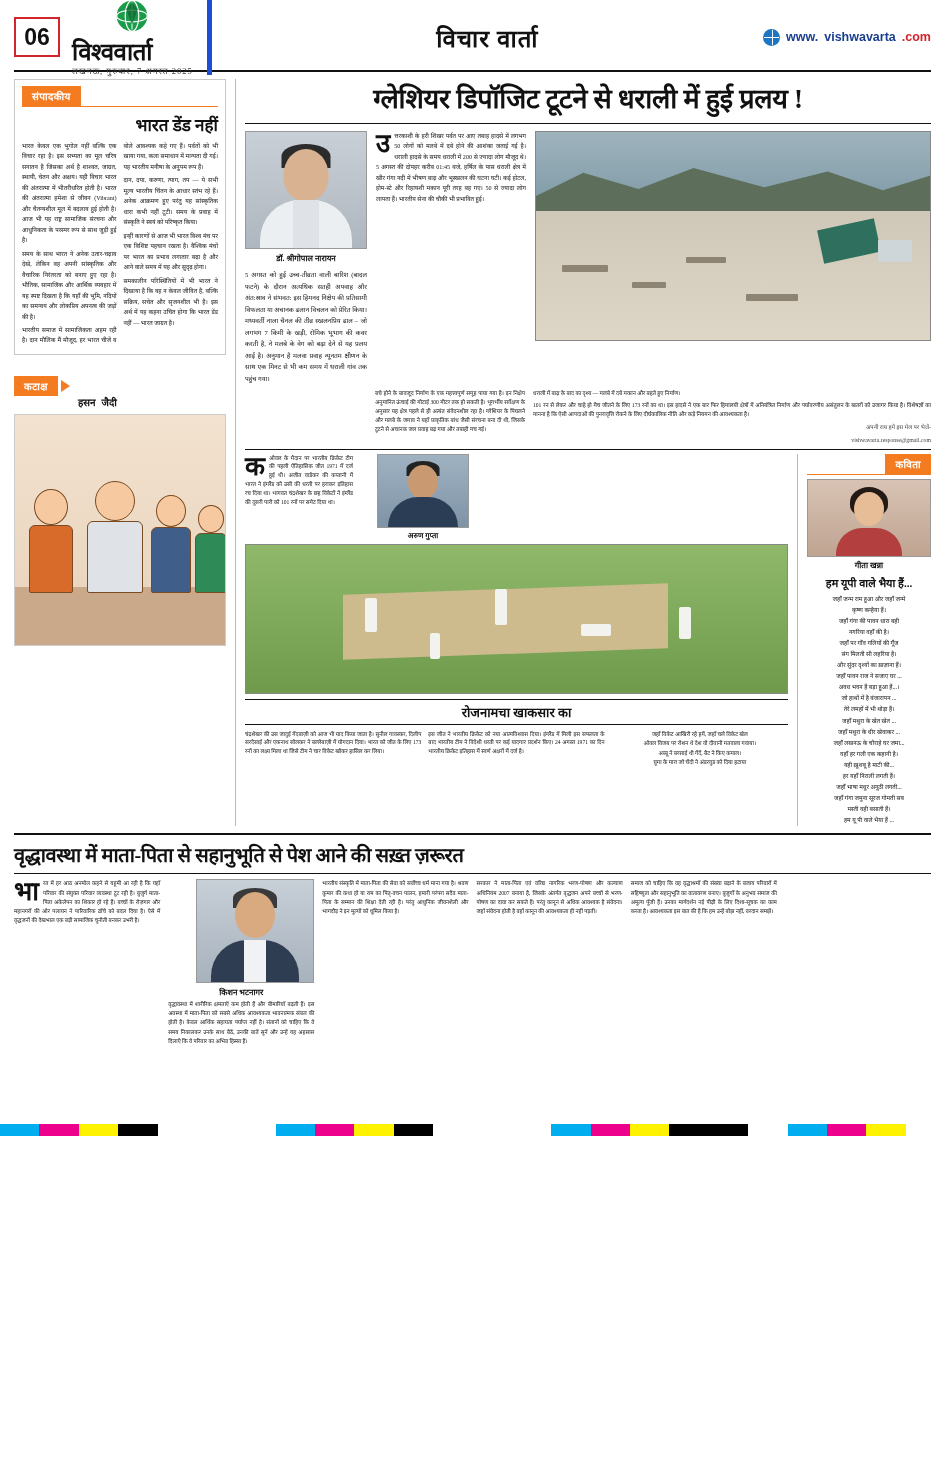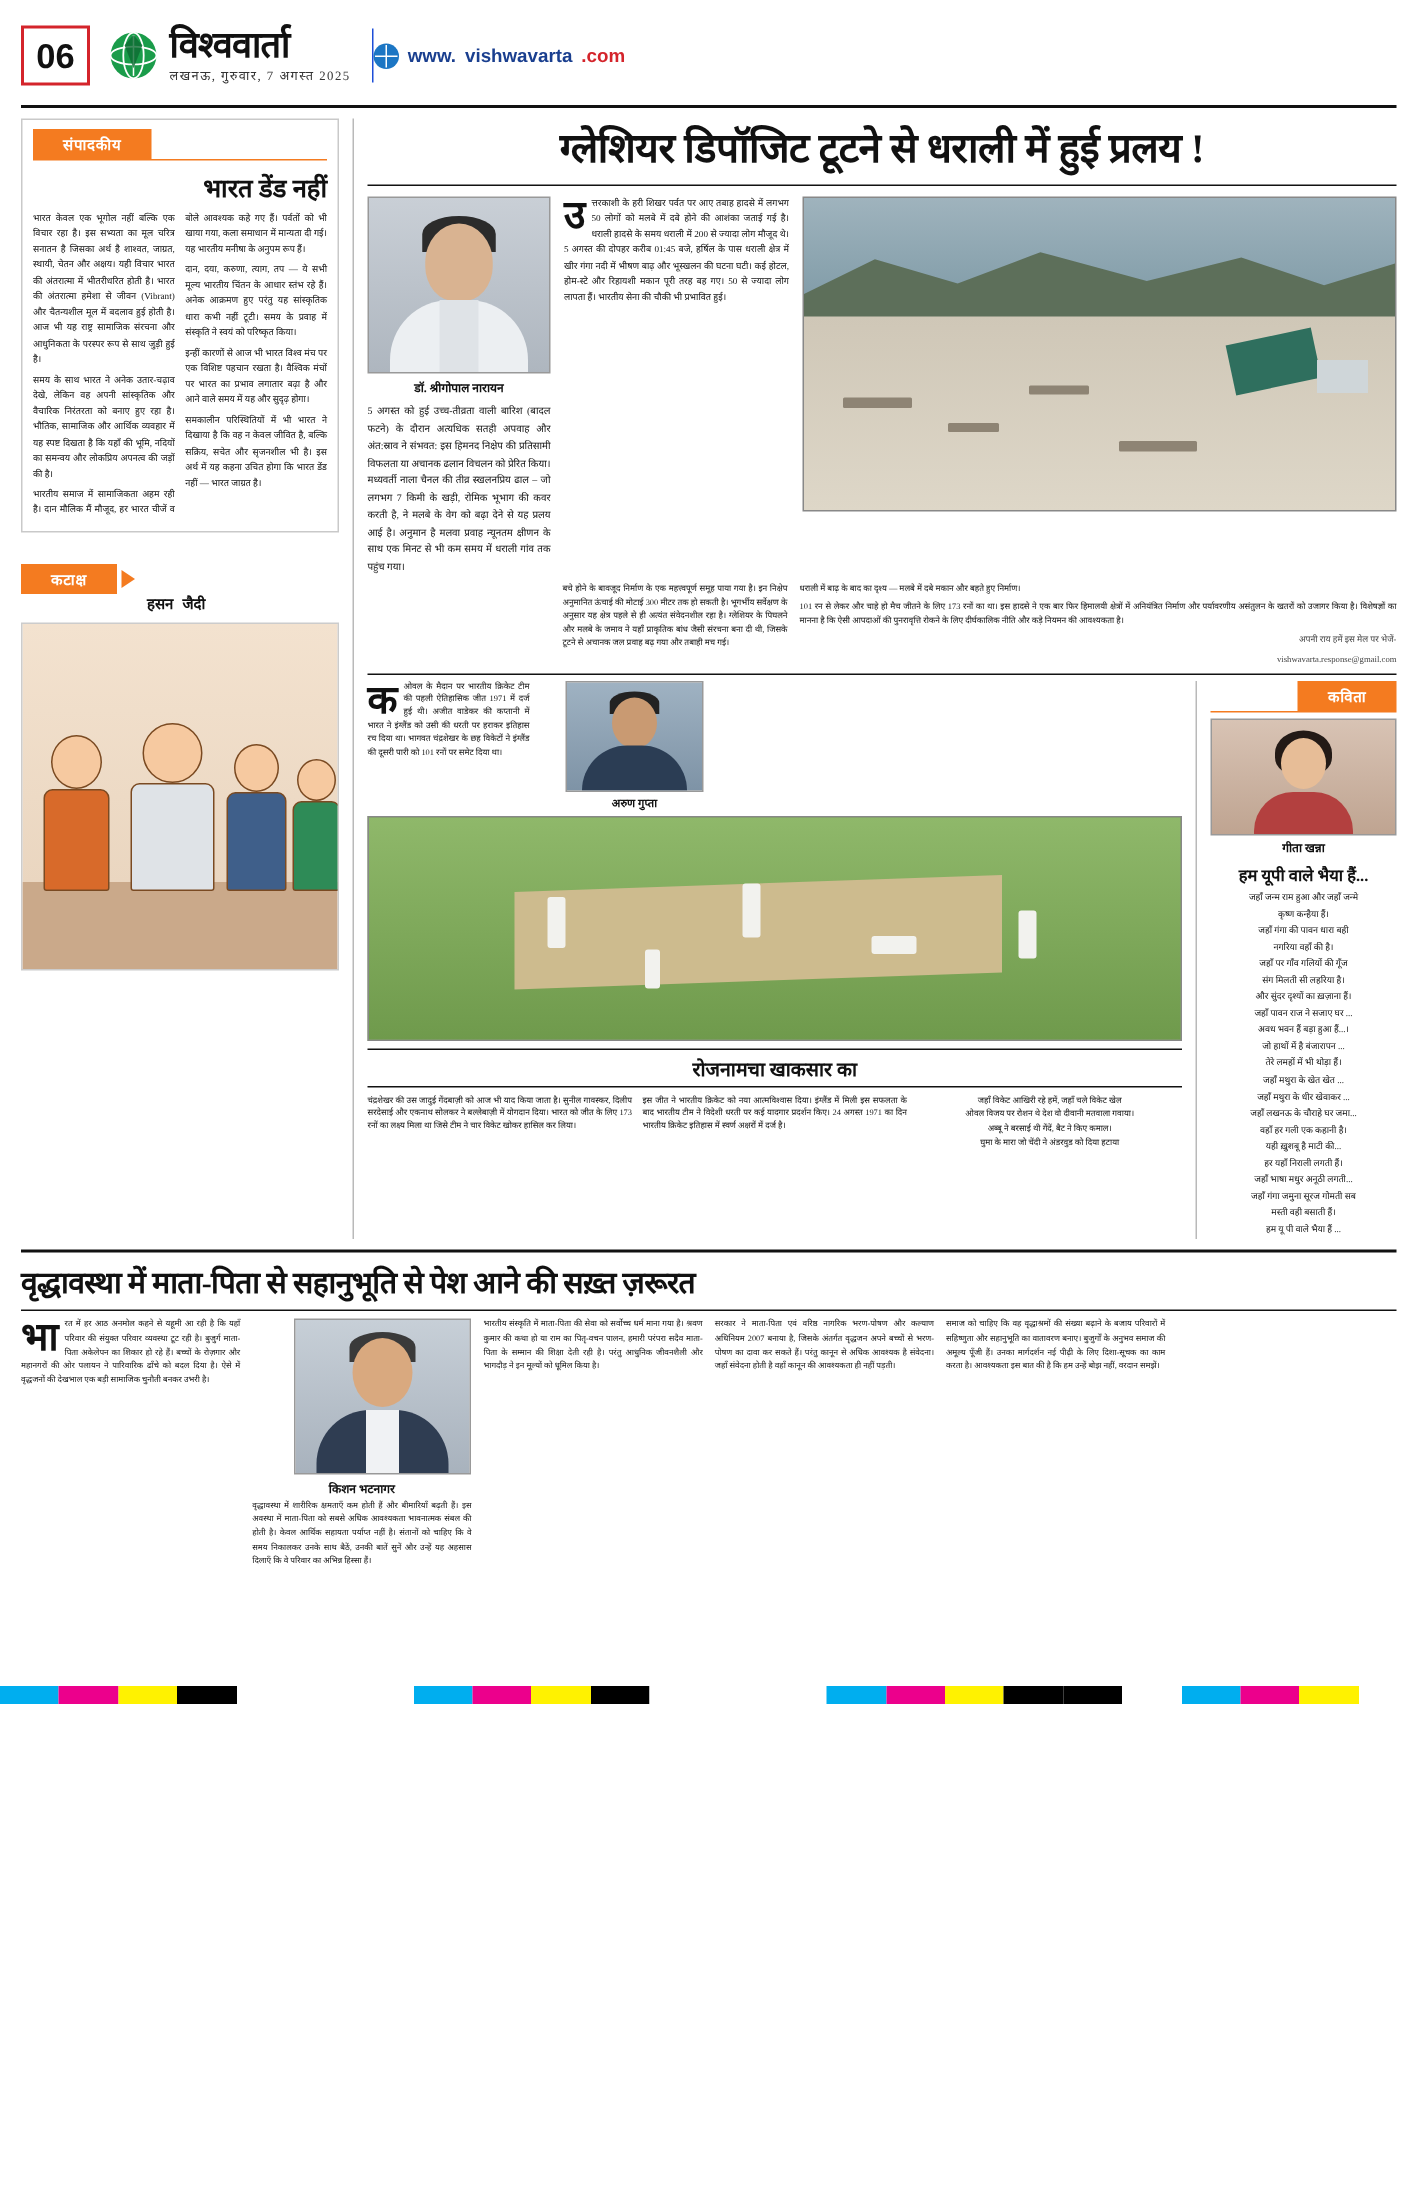--- a/index.html
+++ b/index.html
@@ -26,21 +26,21 @@
     height: 62px;
   }
   .pageno-box {
     width: 46px; height: 40px;
     border: 2.5px solid #d4242b;
     display:flex; align-items:center; justify-content:center;
     font-family:"Liberation Sans", sans-serif;
     font-weight:bold; font-size: 23px; color:#111;
     margin-right: 12px;
   }
-  .logo-wrap { display:flex; align-items:center; gap:7px; border-right:1px solid #1d4ed8; padding-right:14px; }
+  .logo-wrap { display:flex; align-items:center; gap:7px; border-right:5px solid #1d4ed8; padding-right:14px;flex-direction:column; }
   .logo-mark { width:34px; height:34px; }
   .logo-text { line-height:1; }
   .logo-name { font-size: 24px; font-weight:bold; letter-spacing:-0.5px; }
   .logo-sub { font-size: 8.5px; color:#333; margin-top:3px; letter-spacing:1px; }
   .center-title {
     flex:1; text-align:center; font-size: 24px; font-weight:bold; letter-spacing:1px;
   }
   .site-url { display:flex; align-items:center; gap:6px; font-family:"Liberation Sans", sans-serif; font-size:12.5px; color:#1a3f8f; font-weight:bold;}
   .globe { width:17px; height:17px; border-radius:50%; background:#1c76c4; position:relative; }
   .globe:after{content:""; position:absolute; left:50%; top:1px; width:1px; height:15px; background:#fff; }
@@ -52,21 +52,21 @@
   .col-left { width: 212px; }
   .main-area { flex:1; }
 
   .vrule { width:1px; background:#b9b9b9; }
 
   
   .tag {
     display:inline-block;
     background:#f47b20; color:#fff;
     font-family:"Liberation Sans", sans-serif;
-    font-size:10px; font-weight:bold; padding:3px 20px;
+    font-size:10px; font-weight:bold; padding:3px 10px;
     letter-spacing:.5px;
   }
   .tag-bar { border-bottom:1.5px solid #f47b20; margin-bottom:5px; padding-bottom:0; }
 
   .edit-box { border:1px solid #c9c9c9; padding:6px 7px 8px 7px; background:#fff; }
   .edit-head {
     text-align:right; font-size:17px; font-weight:bold; margin:6px 0 5px 0;
   }
   .body-text {
     font-size:6.1px; line-height:1.72; text-align:justify;
@@ -180,20 +180,21 @@
         <ellipse cx="20" cy="20" rx="18" ry="7" fill="none" stroke="#fff" stroke-width="1.4"></ellipse>
         <ellipse cx="20" cy="20" rx="8" ry="18" fill="none" stroke="#fff" stroke-width="1.4"></ellipse>
         <path d="M20 4 L20 36" stroke="#fff" stroke-width="1.2"></path>
         <path d="M13 12 L20 4 L27 12 L20 30 Z" fill="#0d6b32" opacity=".8"></path>
       </svg>
       <div class="logo-text">
         <div class="logo-name">विश्ववार्ता</div>
         <div class="logo-sub">लखनऊ,  गुरुवार, 7 अगस्त 2025</div>
       </div>
     </div>
+    <div class="center-title">विचार वार्ता</div>
     <div class="site-url">
       <span class="globe"></span>
       <span>www.</span>
         <span>vishwavarta</span>
         <span class="dom">.com</span>
     </div>
   </div>
 
   <div class="content">
 

